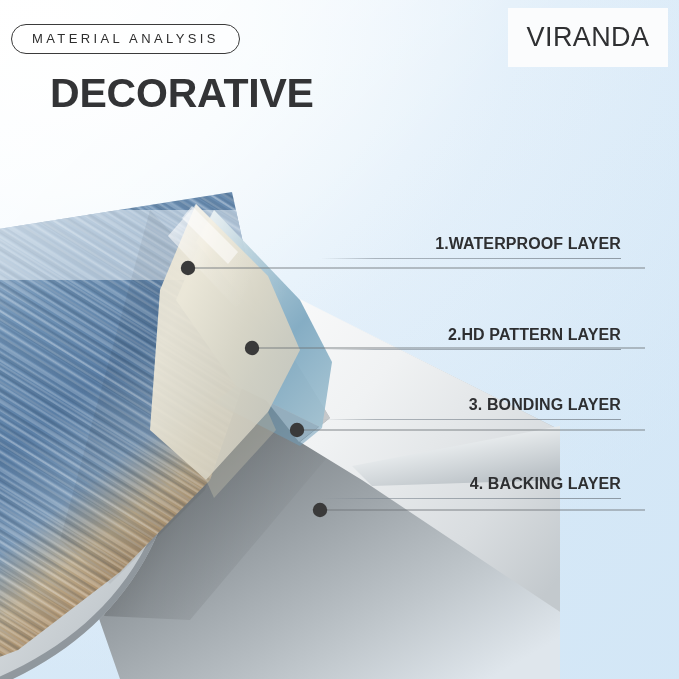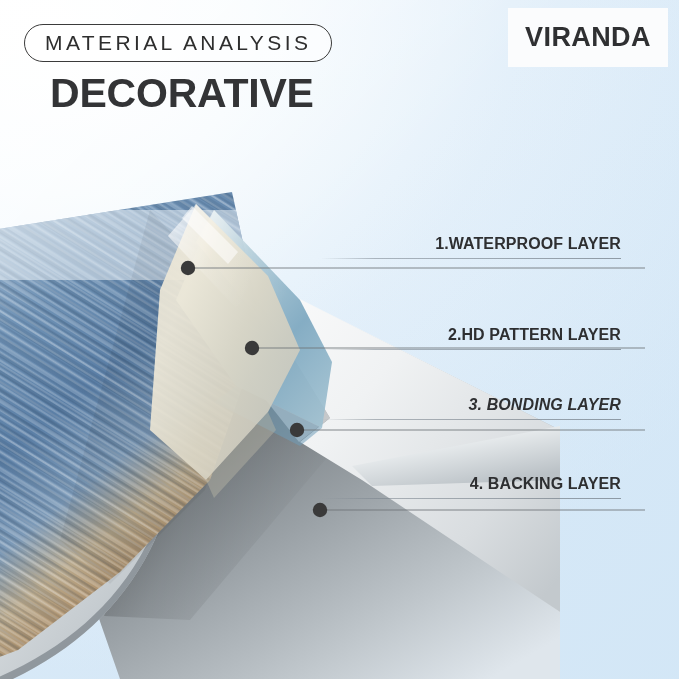--- a/index.html
+++ b/index.html
@@ -15,59 +15,59 @@
   }
   
   .bg-wash{
     position:absolute;inset:0;
     background:linear-gradient(135deg, rgba(255,255,255,.85) 0%, rgba(255,255,255,0) 42%, rgba(207,229,246,.55) 100%);
     pointer-events:none;
   }
 
   
   .badge{
-    position:absolute;left:24px;top:24px;
+    position:absolute;left:11px;top:24px;
     border:1.6px solid #3b3b3b;border-radius:22px;
     padding:7px 20px 8px 20px;background:rgba(255,255,255,.55);
-    font-size:21px;letter-spacing:3.4px;color:#2e2e2e;
+    font-size:13px;letter-spacing:3.4px;color:#2e2e2e;
     font-weight:400;white-space:nowrap;line-height:1;
   }
   .headline{
     position:absolute;left:24px;top:70px;width:470px;
     font-size:41px;font-weight:700;color:#333436;
     letter-spacing:-0.2px;line-height:1.13;white-space:nowrap;margin-left:26px;
   }
   .headline .l2{display:block;}
 
   .logo-box{
     position:absolute;left:508px;top:8px;width:160px;height:59px;
     background:#fbfcfd;display:flex;align-items:center;justify-content:center;
   }
   .logo-text{
-    font-size:27px;font-weight:700;color:#2f3032;letter-spacing:.4px;text-align:right;
+    font-size:27px;font-weight:400;color:#2f3032;letter-spacing:.4px;text-align:right;
   }
 
   
   .stage{position:absolute;left:0;top:180px;width:560px;height:499px;}
   .stage svg{display:block;}
 
   
   .labels{position:absolute;left:330px;top:236px;width:325px;}
   .label-row{position:absolute;right:34px;width:300px;text-align:right;}
   .label-row .txt{
     font-size:16px;font-weight:700;color:#2e2f31;white-space:nowrap;
     letter-spacing:.1px;line-height:1;display:block;
   }
   .label-row .rule{
     display:block;margin-top:6px;height:1px;width:100%;
     background:linear-gradient(90deg, rgba(120,130,140,0) 0%, rgba(120,130,140,.55) 18%, rgba(110,120,130,.7) 100%);
   }
   #lr0{top:0px;}
   #lr1{top:91px;}
-  #lr2{top:161px;font-style:italic;}
+  #lr2{top:161px;}
   #lr3{top:240px;}
 
   
   .leads{position:absolute;left:0;top:0;width:679px;height:679px;pointer-events:none;}
 </style>
 </head>
 <body>
 
 <div id="poster">
 

